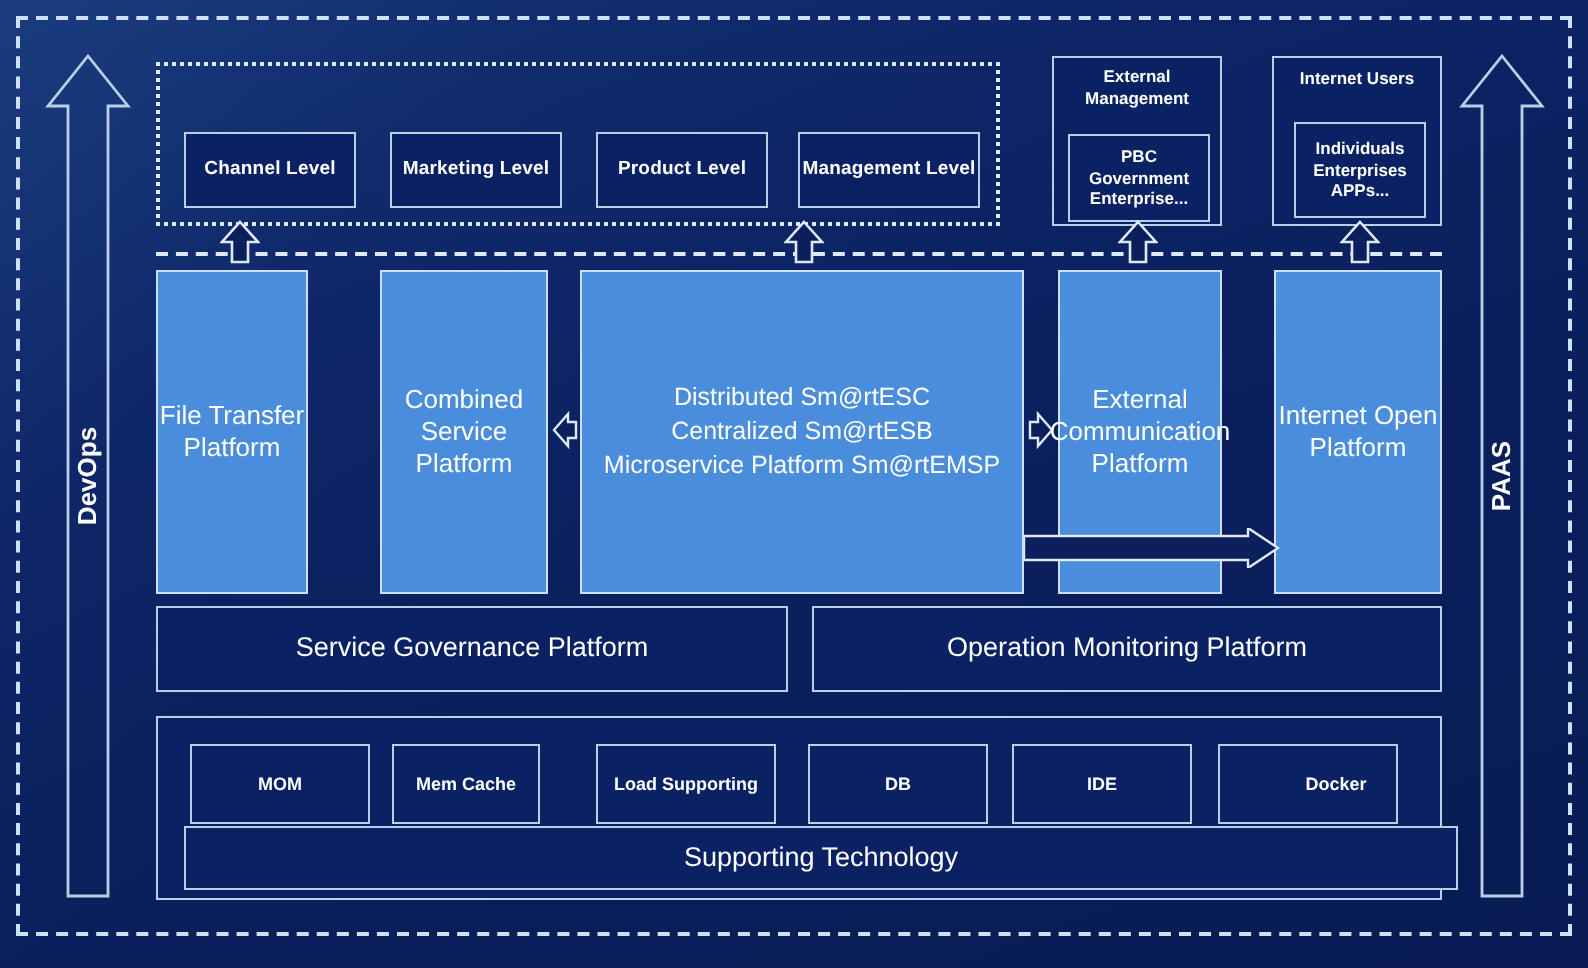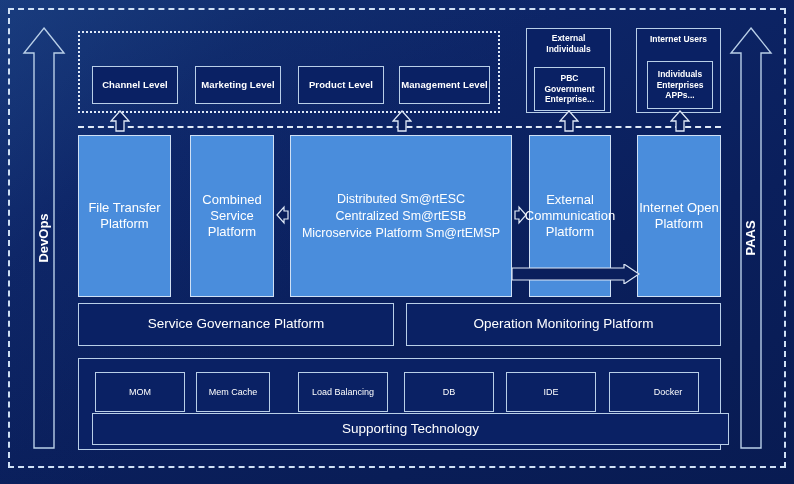--- a/index.html
+++ b/index.html
@@ -67,21 +67,21 @@
     height: 0;
   }
 
   
   .t-level      { font-size: 9.5px; font-weight: bold; letter-spacing: .1px; }
   .t-small      { font-size: 8.5px; font-weight: bold; }
   .t-platform   { font-size: 13px; }
   .t-center     { font-size: 12.5px; }
   .t-bar        { font-size: 13.5px; }
   .t-support    { font-size: 13.5px; font-weight: normal; }
-  .t-infra      { font-size: 9px; font-weight: normal; }
+  .t-infra      { font-size: 9px; font-weight: bold; }
 
   
   .side-arrow { position: absolute; }
   .side-arrow svg { display: block; }
   .side-arrow .label {
     position: absolute;
     left: 0; right: 0;
     top: 50%;
     transform: translateY(-50%);
     text-align: center;
@@ -128,21 +128,21 @@
     <span>Marketing Level</span>
   </div>
   <div class="box dark t-level" style="left:298px; top:66px; width:86px; height:38px;">
     <span>Product Level</span>
   </div>
   <div class="box dark t-level" style="left:399px; top:66px; width:91px; height:38px;">
     <span>Management Level</span>
   </div>
 
   <div class="box dark" style="left:526px; top:28px; width:85px; height:85px; display:block;">
-    <div class="t-small" style="padding:4px 2px 2px; text-align:center; line-height:1.25;">External Individuals</div>
+    <div class="t-small" style="padding:4px 2px 2px; text-align:center; line-height:1.25;">External Management</div>
     <div class="box dark t-small" style="position:absolute; left:7px; top:38px; width:71px; height:44px; padding:2px;">
       <span>PBC Government Enterprise...</span>
     </div>
   </div>
 
   <div class="box dark" style="left:636px; top:28px; width:85px; height:85px; display:block;">
     <div class="t-small" style="padding:5px 2px 2px; text-align:center;">Internet Users</div>
     <div class="box dark t-small" style="position:absolute; left:10px; top:32px; width:66px; height:48px; padding:20px;">
       <span>Individuals Enterprises APPs...</span>
     </div>
@@ -164,21 +164,21 @@
     <svg width="20" height="22" viewBox="0 0 20 22">
       <polygon points="10,1 19,11 14,11 14,21 6,21 6,11 1,11" fill="#0a1f5c" stroke="#dfe9f7" stroke-width="1.3"></polygon>
     </svg>
   </div>
   <div class="conn" style="left:670px; top:110px; width:20px; height:22px;">
     <svg width="20" height="22" viewBox="0 0 20 22">
       <polygon points="10,1 19,11 14,11 14,21 6,21 6,11 1,11" fill="#0a1f5c" stroke="#dfe9f7" stroke-width="1.3"></polygon>
     </svg>
   </div>
 
-  <div class="box lightblue t-platform" style="left:78px; top:135px; width:93px; height:162px;">
+  <div class="box lightblue t-platform" style="left:78px; top:135px; width:76px; height:162px;">
     <span>File Transfer Platform</span>
   </div>
 
   <div class="box lightblue t-platform" style="left:190px; top:135px; width:84px; height:162px;">
     <span>Combined Service Platform</span>
   </div>
 
   <div class="conn" style="left:276px; top:204px; width:13px; height:22px;">
     <svg width="13" height="22" viewBox="0 0 13 22">
       <polygon points="1,11 8,3 8,7 12,7 12,15 8,15 8,19" fill="#0a1f5c" stroke="#dfe9f7" stroke-width="1.2"></polygon>
@@ -222,21 +222,21 @@
 
   <div class="box dark" style="left:78px; top:358px; width:643px; height:92px; display:block;"></div>
 
   <div class="box dark t-infra" style="left:95px; top:372px; width:90px; height:40px;">
     <span>MOM</span>
   </div>
   <div class="box dark t-infra" style="left:196px; top:372px; width:74px; height:40px;">
     <span>Mem Cache</span>
   </div>
   <div class="box dark t-infra" style="left:298px; top:372px; width:90px; height:40px;">
-    <span>Load Balancing</span>
+    <span>Load Supporting</span>
   </div>
   <div class="box dark t-infra" style="left:404px; top:372px; width:90px; height:40px;">
     <span>DB</span>
   </div>
   <div class="box dark t-infra" style="left:506px; top:372px; width:90px; height:40px;">
     <span>IDE</span>
   </div>
   <div class="box dark t-infra" style="left:609px; top:372px; width:90px; height:40px;padding-left:28px;">
     <span>Docker</span>
   </div>

